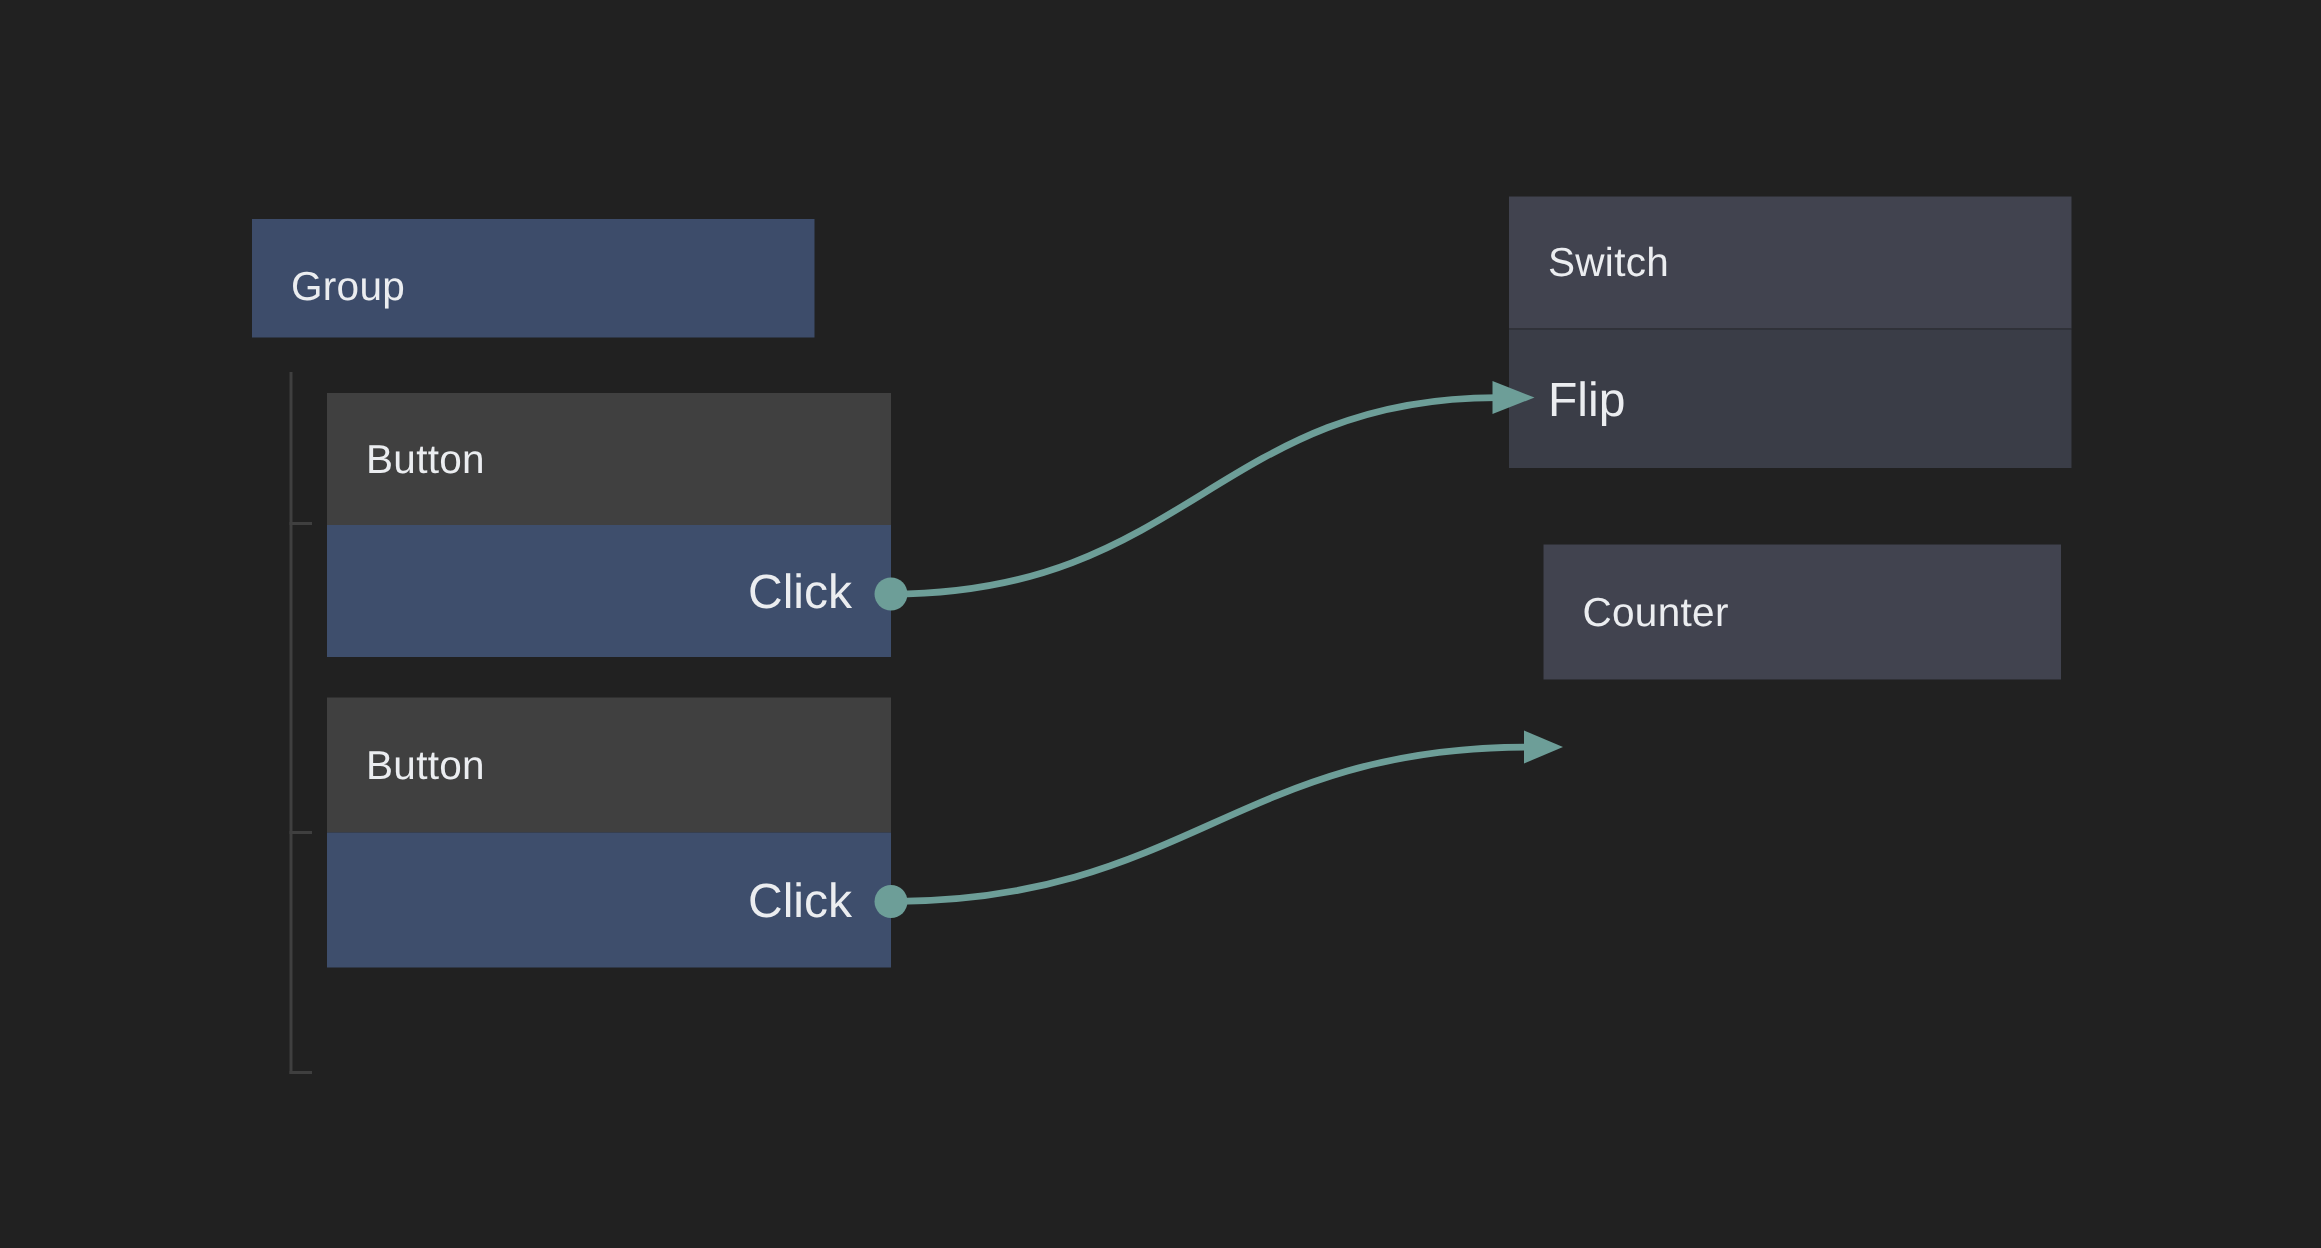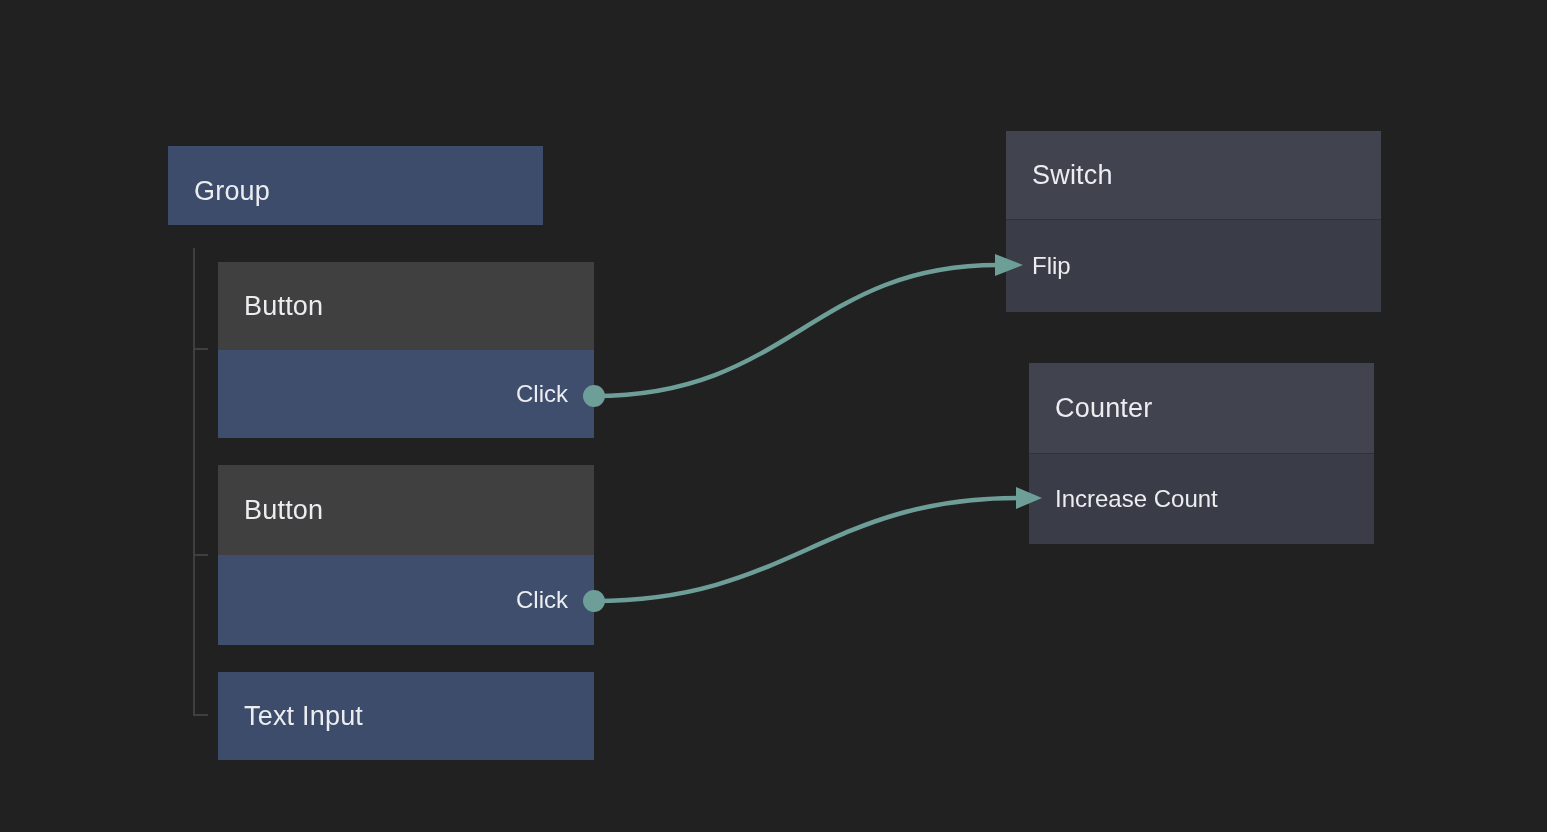--- a/index.html
+++ b/index.html
@@ -18,21 +18,21 @@
     position: absolute;
     color: #ebedf0;
     z-index: 2;
   }
   .node-section {
     display: flex;
     align-items: center;
     padding: 0 26px;
   }
   .node-title { font-size: 27px; font-weight: 400; letter-spacing: 0.2px; }
-  .port-label { font-size: 24px; font-weight: 400; }
+  .port-label { font-size: 32px; font-weight: 400; }
 
   
   .blue-plain   { background: #3d4c6a; }
   .blue-header  { background: #404040; }
   .blue-body    { background: #3e4e6c; justify-content: flex-end; }
 
   
   .gray-header  { background: #41434f; }
   .gray-body    { background: #3a3d47; border-top: 1px solid rgba(0,0,0,0.18); }
 
@@ -83,41 +83,33 @@
 
   <div class="node" style="left:218px; top:465px; width:376px; height:180px;">
     <div class="node-section blue-header" style="height:90px;">
       <span class="node-title">Button</span>
     </div>
     <div class="node-section blue-body" style="height:90px;">
       <span class="port-label">Click</span>
     </div>
   </div>
 
-  <div class="node blue-plain" style="left:218px; top:672px; width:376px; height:88px;">
-    <div class="node-section" style="height:88px;">
-      <span class="node-title">Text Input</span>
-    </div>
-  </div>
 
   <div class="node" style="left:1006px; top:131px; width:375px; height:154px;">
     <div class="node-section gray-header" style="height:88px;">
       <span class="node-title">Switch</span>
     </div>
     <div class="node-section gray-body" style="height:93px;">
       <span class="port-label">Flip</span>
     </div>
   </div>
 
   <div class="node" style="left:1029px; top:363px; width:345px; height:181px;">
     <div class="node-section gray-header" style="height:90px;">
       <span class="node-title">Counter</span>
-    </div>
-    <div class="node-section gray-body" style="height:91px;">
-      <span class="port-label">Increase Count</span>
     </div>
   </div>
 
   <svg class="wires" viewBox="0 0 1547 832">
     <path class="wire" d="M 594 396 C 790 396, 812 265, 998 265" style="pointer-events:stroke;"></path>
     <polygon class="arrowhead" points="995,254 1023,265 995,276"></polygon>
 
     <path class="wire" d="M 594 601 C 790 601, 825 498, 1018 498" style="pointer-events:stroke;"></path>
     <polygon class="arrowhead" points="1016,487 1042,498 1016,509"></polygon>
 

